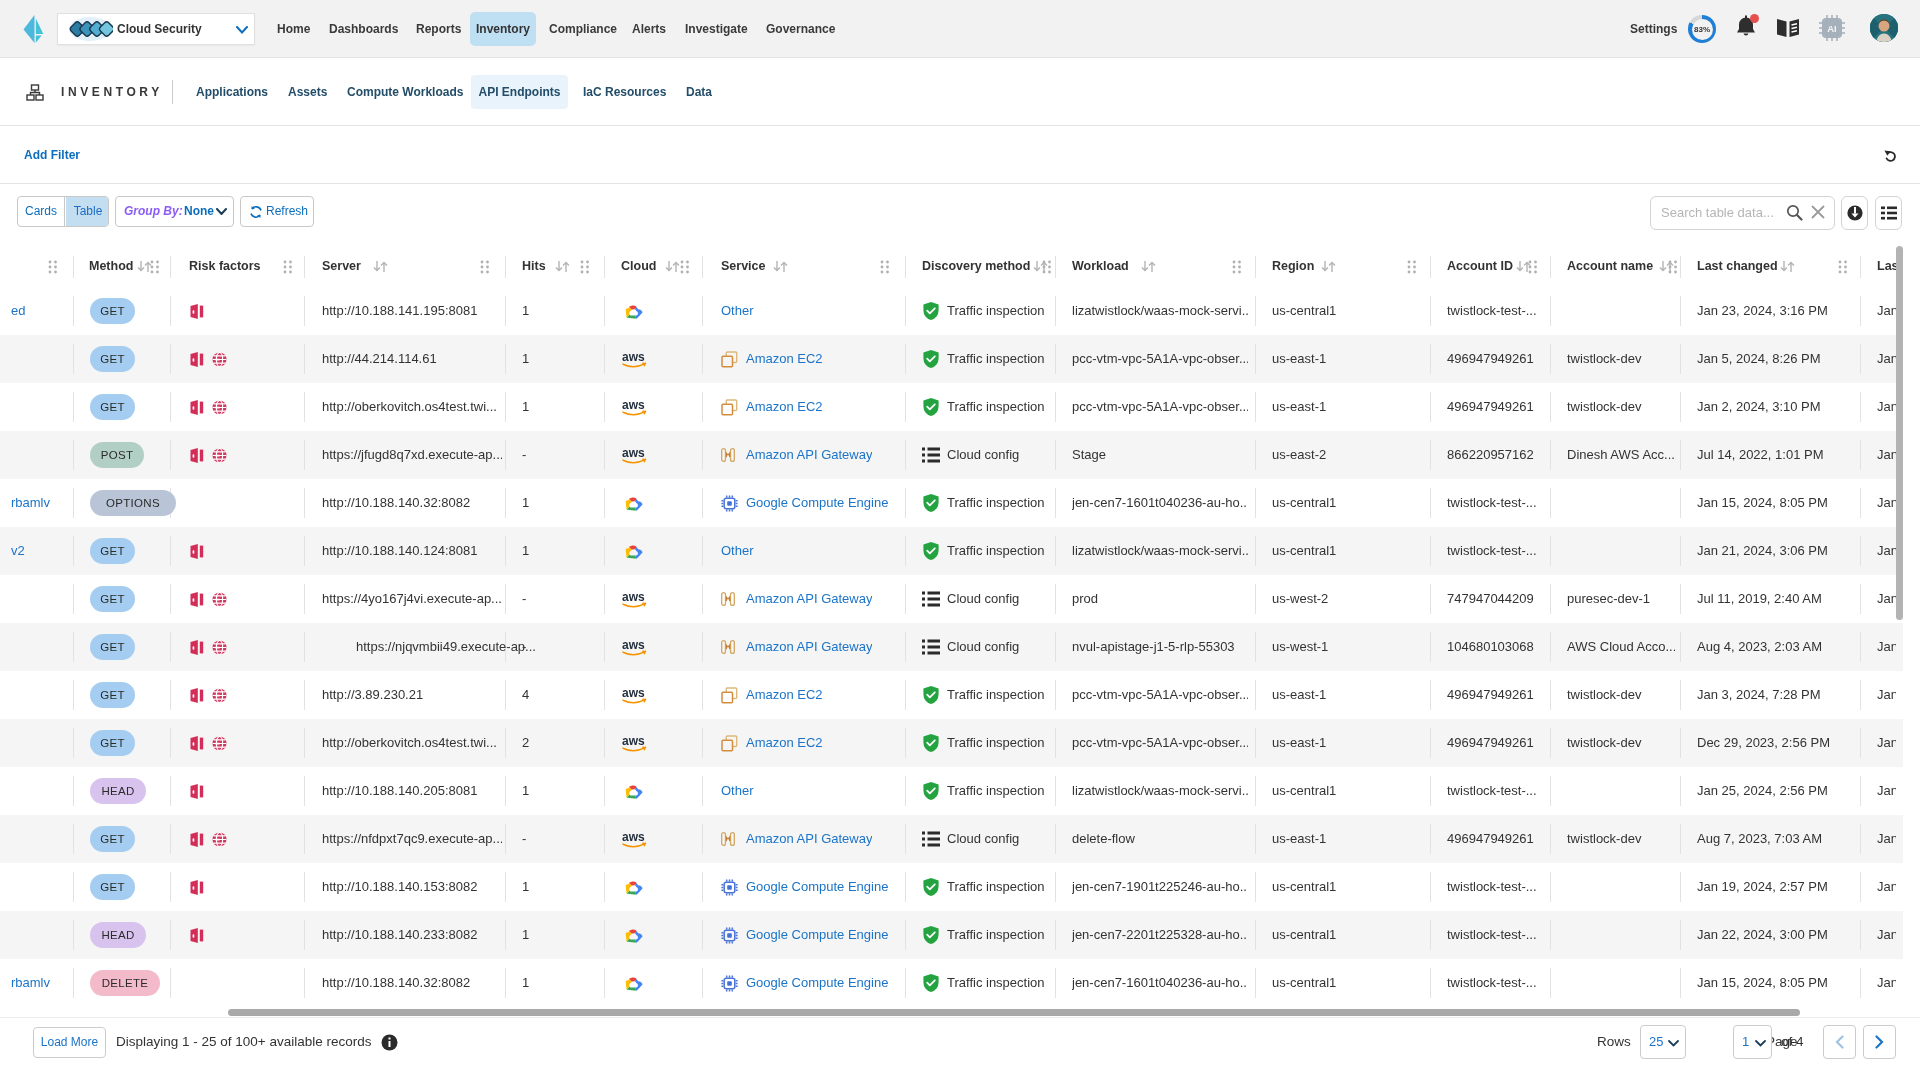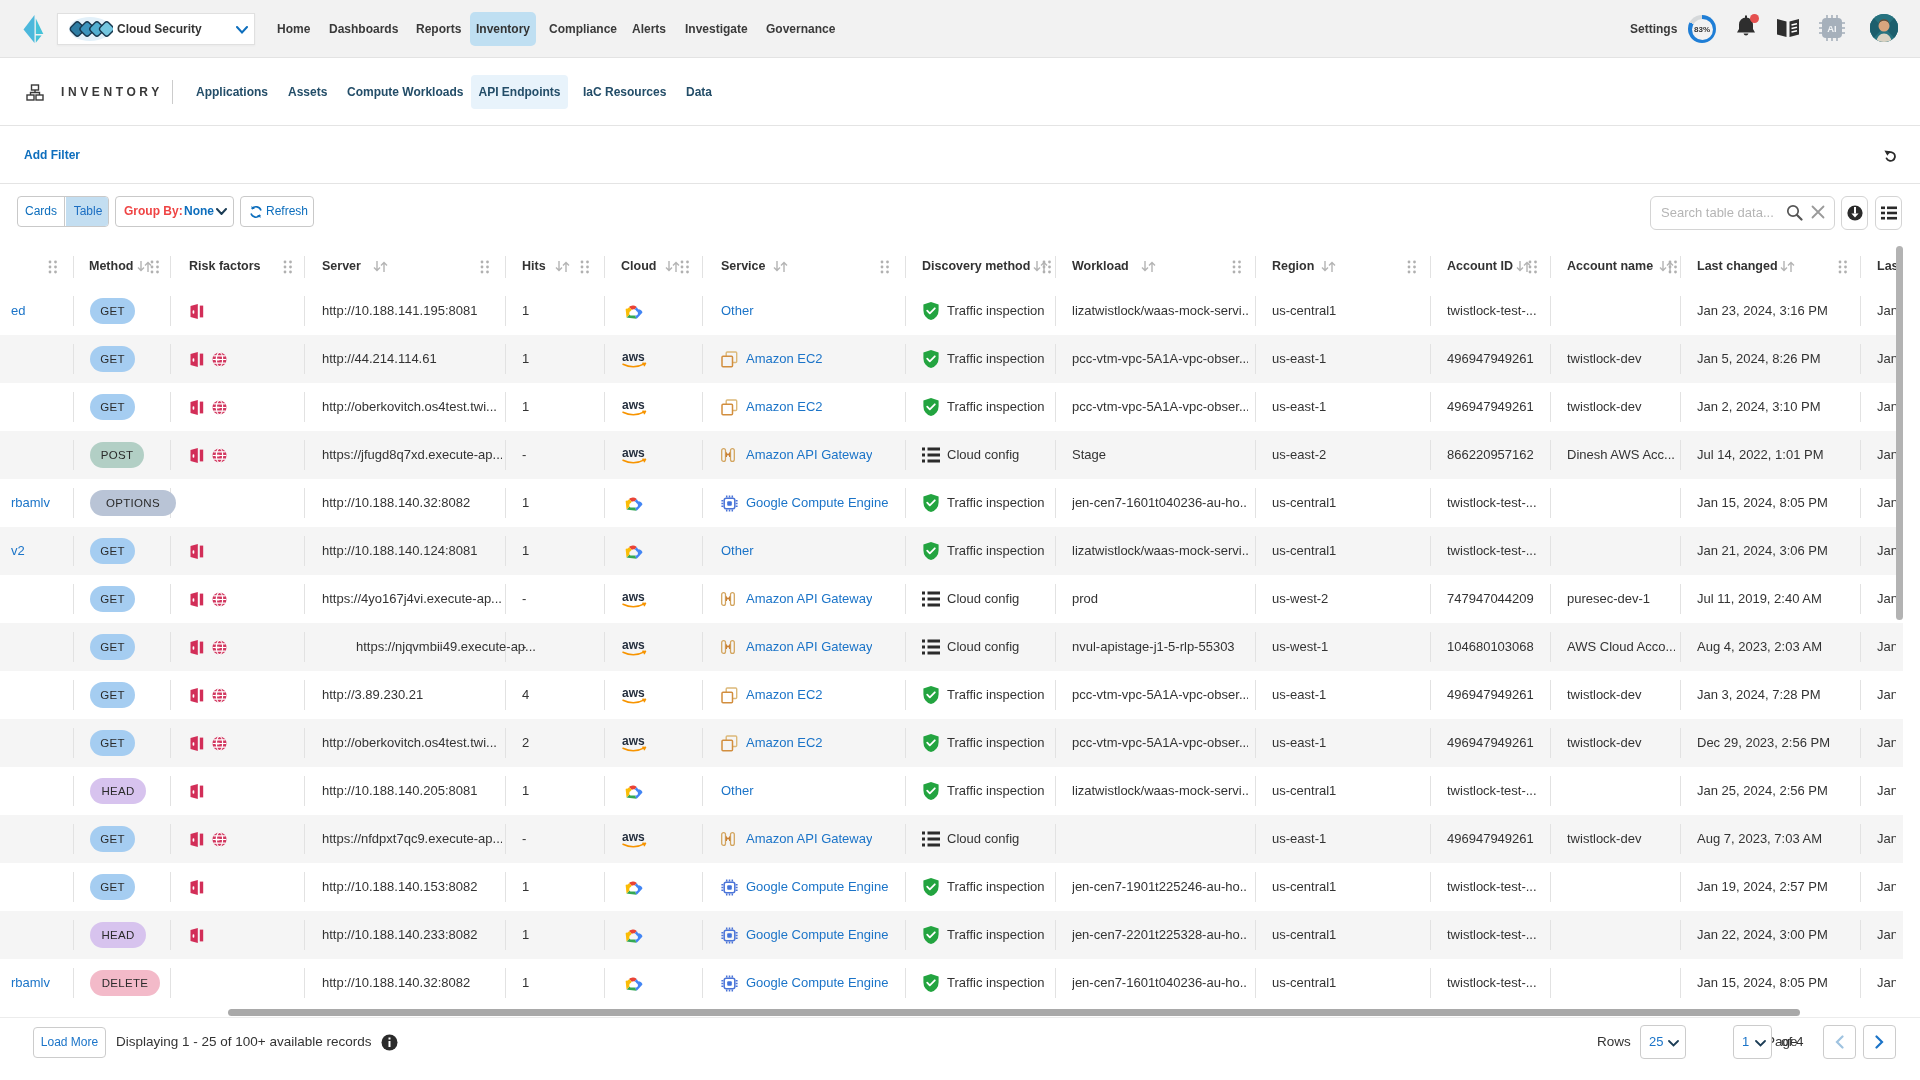--- a/index.html
+++ b/index.html
@@ -173,21 +173,21 @@
       <path d="M3.6 4.2 A4.4 4.4 0 1 1 2.6 9.4" stroke="#2b2b2b" stroke-width="1.8" fill="none" stroke-linecap="round"></path>
       <polygon points="0.4,1.6 6.4,2.2 3.4,6.8" fill="#2b2b2b"></polygon>
     </svg>
 </div>
 <div class="toolbar">
 <div class="seg">
       <div class="c1">Cards</div>
       <div class="c2">Table</div>
     </div>
 <div class="btn" style="left:115px;width:119px;">
-      <span style="position:absolute;left:8px;font-weight:700;color:#ef4444;">Group By:</span>
+      <span style="position:absolute;left:8px;font-weight:700;color:#8b5cf6;font-style:italic;">Group By:</span>
       <span style="position:absolute;left:68px;font-weight:700;color:#0d6ebd;">None</span>
     </div>
 <svg class="icon" style="left:216px;top:24px;" width="11" height="7" viewBox="0 0 11 7">
       <path d="M1 1 L5.5 6 L10 1" stroke="#1c3d56" stroke-width="2" fill="none" stroke-linecap="round"></path>
     </svg>
 <div class="btn" style="left:240px;width:74px;">
       <span style="position:absolute;left:25px;color:#0d6ebd;">Refresh</span>
     </div>
 <svg class="icon" style="left:249px;top:21px;" width="14" height="14" viewBox="0 0 14 14">
       <path d="M12 5.4 A5.2 5.2 0 0 0 2.9 3.9 M2 8.6 A5.2 5.2 0 0 0 11.1 10.1" stroke="#0d6ebd" stroke-width="1.6" fill="none"></path>
@@ -1006,20 +1006,21 @@
 <div class="cell link" style="left:746px;">Amazon API Gateway</div>
 <svg class="icon" style="left:922px;top:16px;" width="18" height="16" viewBox="0 0 18 16">
         <rect x="0" y="0.5" width="3" height="3" fill="#2b2b2b"></rect>
         <rect x="5.5" y="0.5" width="12.5" height="3" fill="#2b2b2b"></rect>
         <rect x="0" y="6.5" width="3" height="3" fill="#2b2b2b"></rect>
         <rect x="5.5" y="6.5" width="12.5" height="3" fill="#2b2b2b"></rect>
         <rect x="0" y="12.5" width="3" height="3" fill="#2b2b2b"></rect>
         <rect x="5.5" y="12.5" width="12.5" height="3" fill="#2b2b2b"></rect>
       </svg>
 <div class="cell" style="left:947px;">Cloud config</div>
+<div class="cell" style="left:1072px;width:176px;">delete-flow</div>
 <div class="cell" style="left:1272px;">us-east-1</div>
 <div class="cell" style="left:1447px;width:98px;">496947949261</div>
 <div class="cell" style="left:1567px;width:108px;">twistlock-dev</div>
 <div class="cell" style="left:1697px;">Aug 7, 2023, 7:03 AM</div>
 <div class="cell" style="left:1877px;width:19px;">Jan</div>
 </div>
 <div class="row" style="top:617px;">
 <div class="vd" style="left:73px;top:9px;height:30px;"></div>
 <div class="vd" style="left:170px;top:9px;height:30px;"></div>
 <div class="vd" style="left:304px;top:9px;height:30px;"></div>

